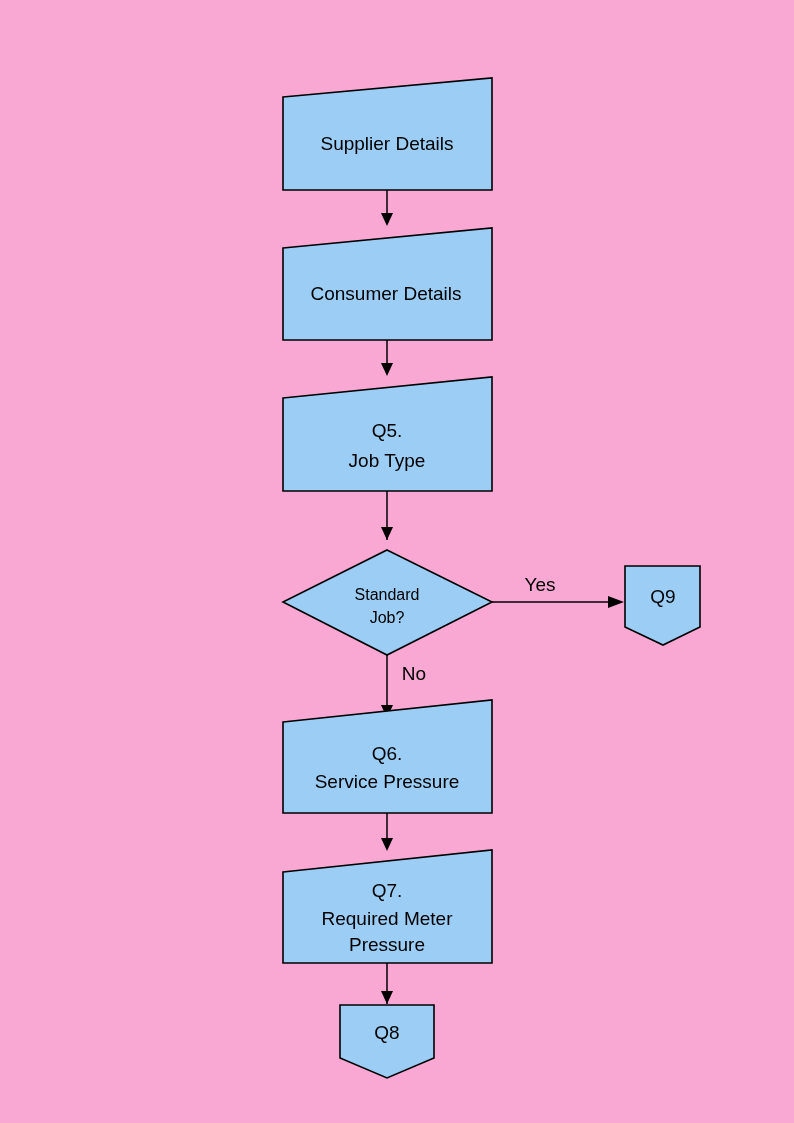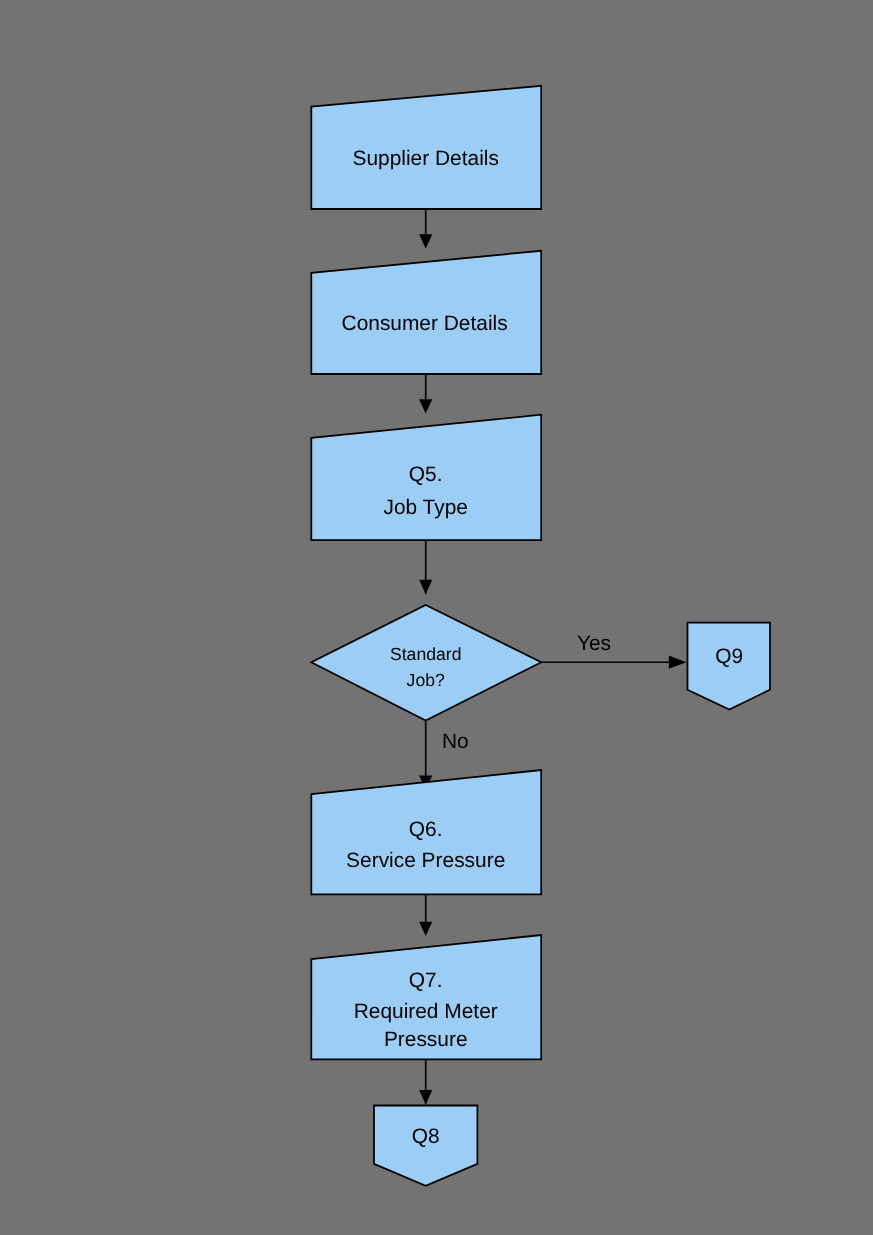--- a/index.html
+++ b/index.html
@@ -11,21 +11,21 @@
   body {
     width: 794px;
     height: 1123px;
     font-family: "Liberation Sans", sans-serif;
     overflow: hidden;
   }
   #flow-root {
     position: relative;
     width: 794px;
     height: 1123px;
-    background: #737373;
+    background: #f9a8d4;
   }
   svg#flow-canvas {
     position: absolute;
     top: 0;
     left: 0;
     width: 794px;
     height: 1123px;
     display: block;
   }
   .node-shape {

